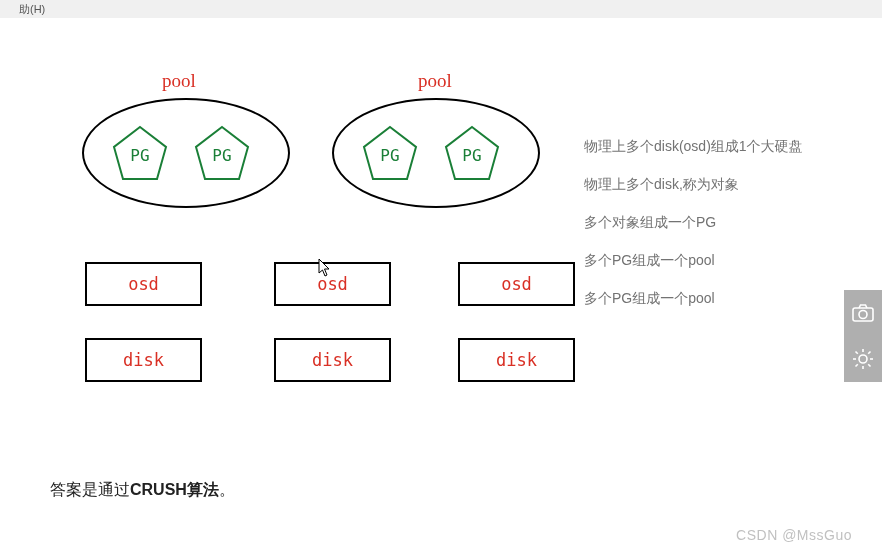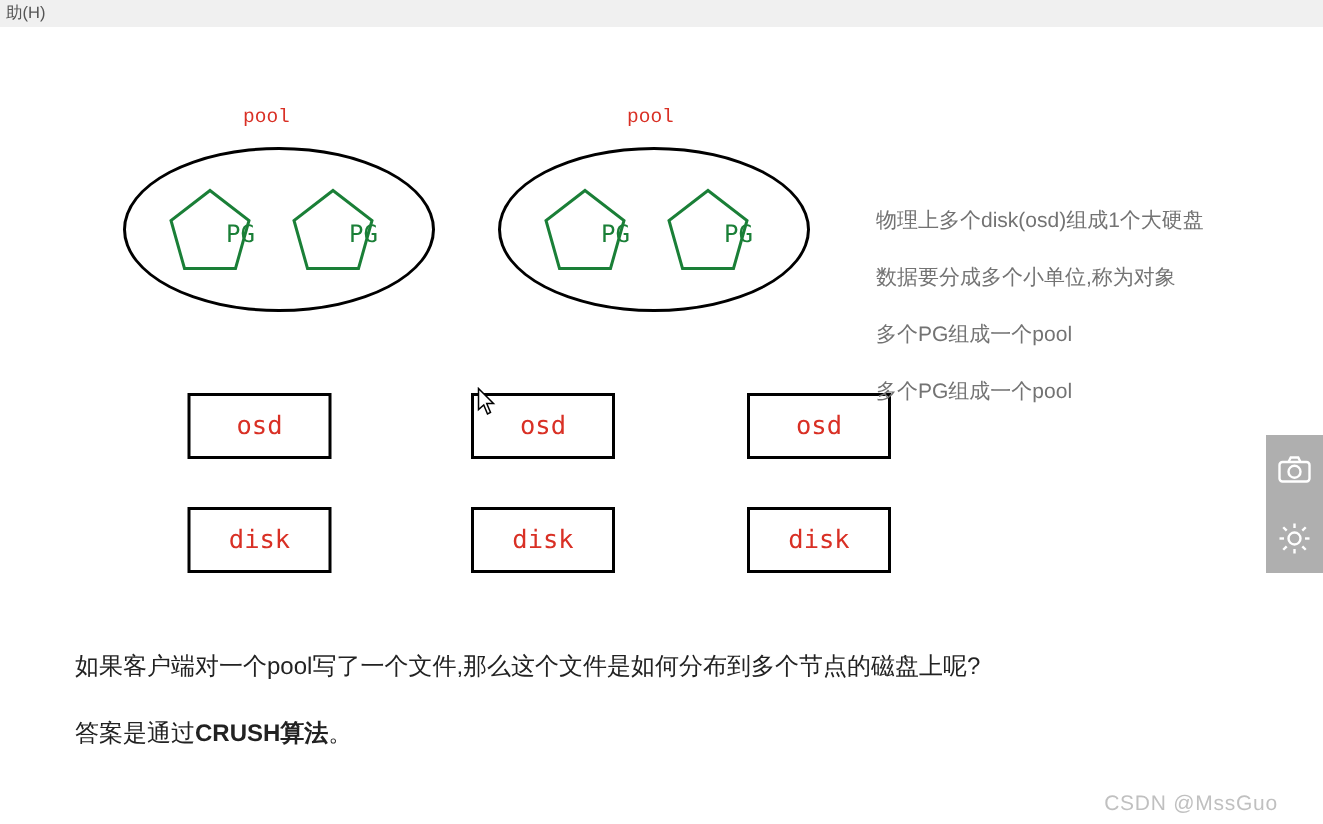--- a/index.html
+++ b/index.html
@@ -9,69 +9,68 @@
       width: 882px;
       height: 549px;
       position: relative;
       overflow: hidden;
     }
     .topbar {
       height: 18px;
       background: #f0f0f0;
       font-size: 11px;
       color: #555;
-      padding-left: 4px;
+      padding-left: 19px;
       line-height: 18px;
     }
     .canvas {
       position: relative;
       width: 100%;
       height: 531px;
       background: #fff;
     }
     .pool-label {
       position: absolute;
       color: #d93025;
-      font-family: Liberation Mono, monospace;
-      font-size: 13px;
+      font-family: Liberation Serif, serif;
+      font-size: 19px;
     }
     .ellipse {
       position: absolute;
       border: 2px solid #000;
       border-radius: 50%;
     }
     .pg {
       position: absolute;
       width: 60px;
       height: 60px;
       pointer-events: none;
     }
     .pg svg { width: 100%; height: 100%; }
     .pg-text {
       position: absolute;
       width: 100%;
-      text-align: right;
+      text-align: center;
       top: 22px;
       color: #1a7f37;
       font-family: Consolas, monospace;
       font-size: 16px;
     }
     .box {
       position: absolute;
       border: 2px solid #000;
-      width: 96px;
+      width: 117px;
       height: 44px;
       display: flex;
       align-items: center;
       justify-content: center;
       font-family: Consolas, monospace;
       font-size: 17px;
       color: #d93025;
       background: #fff;
-      margin-left: 40px;
     }
     .notes {
       position: absolute;
       right: 48px;
       top: 120px;
       width: 250px;
     }
     .note-line {
       color: #737373;
       font-size: 14px;
@@ -166,26 +165,26 @@
   <div class="box" style="left:458px; top:320px;">disk</div>
 
   <div class="cursor" style="left:318px; top:240px;">
     <svg viewBox="0 0 14 20">
         <path d="M1 1 L1 15 L4.5 12 L7 18 L9 17 L6.5 11 L11 11 Z" fill="#fff" stroke="#000" stroke-width="1"></path>
       </svg>
   </div>
 
   <div class="notes">
     <div class="note-line">物理上多个disk(osd)组成1个大硬盘</div>
-    <div class="note-line">数据要分成多个小单位,称为对象</div>
+    <div class="note-line">物理上多个disk,称为对象</div>
+    <div class="note-line">多个对象组成一个PG</div>
     <div class="note-line">多个PG组成一个pool</div>
     <div class="note-line">多个PG组成一个pool</div>
   </div>
 
-  <div class="bottom-text" style="top:415px;">如果客户端对一个pool写了一个文件,那么这个文件是如何分布到多个节点的磁盘上呢?</div>
   <div class="bottom-text" style="top:460px;">
     <span>答案是通过</span><b>CRUSH算法</b><span>。</span>
   </div>
 
   <div class="side-icons">
     <div class="side-icon">
       <svg width="22" height="18" viewBox="0 0 22 18">
           <rect x="1" y="4" width="20" height="13" rx="2" fill="none" stroke="#fff" stroke-width="1.6"></rect>
           <circle cx="11" cy="10.5" r="4" fill="none" stroke="#fff" stroke-width="1.6"></circle>
           <path d="M7 4 L8.5 1 L13.5 1 L15 4" fill="none" stroke="#fff" stroke-width="1.6"></path>

